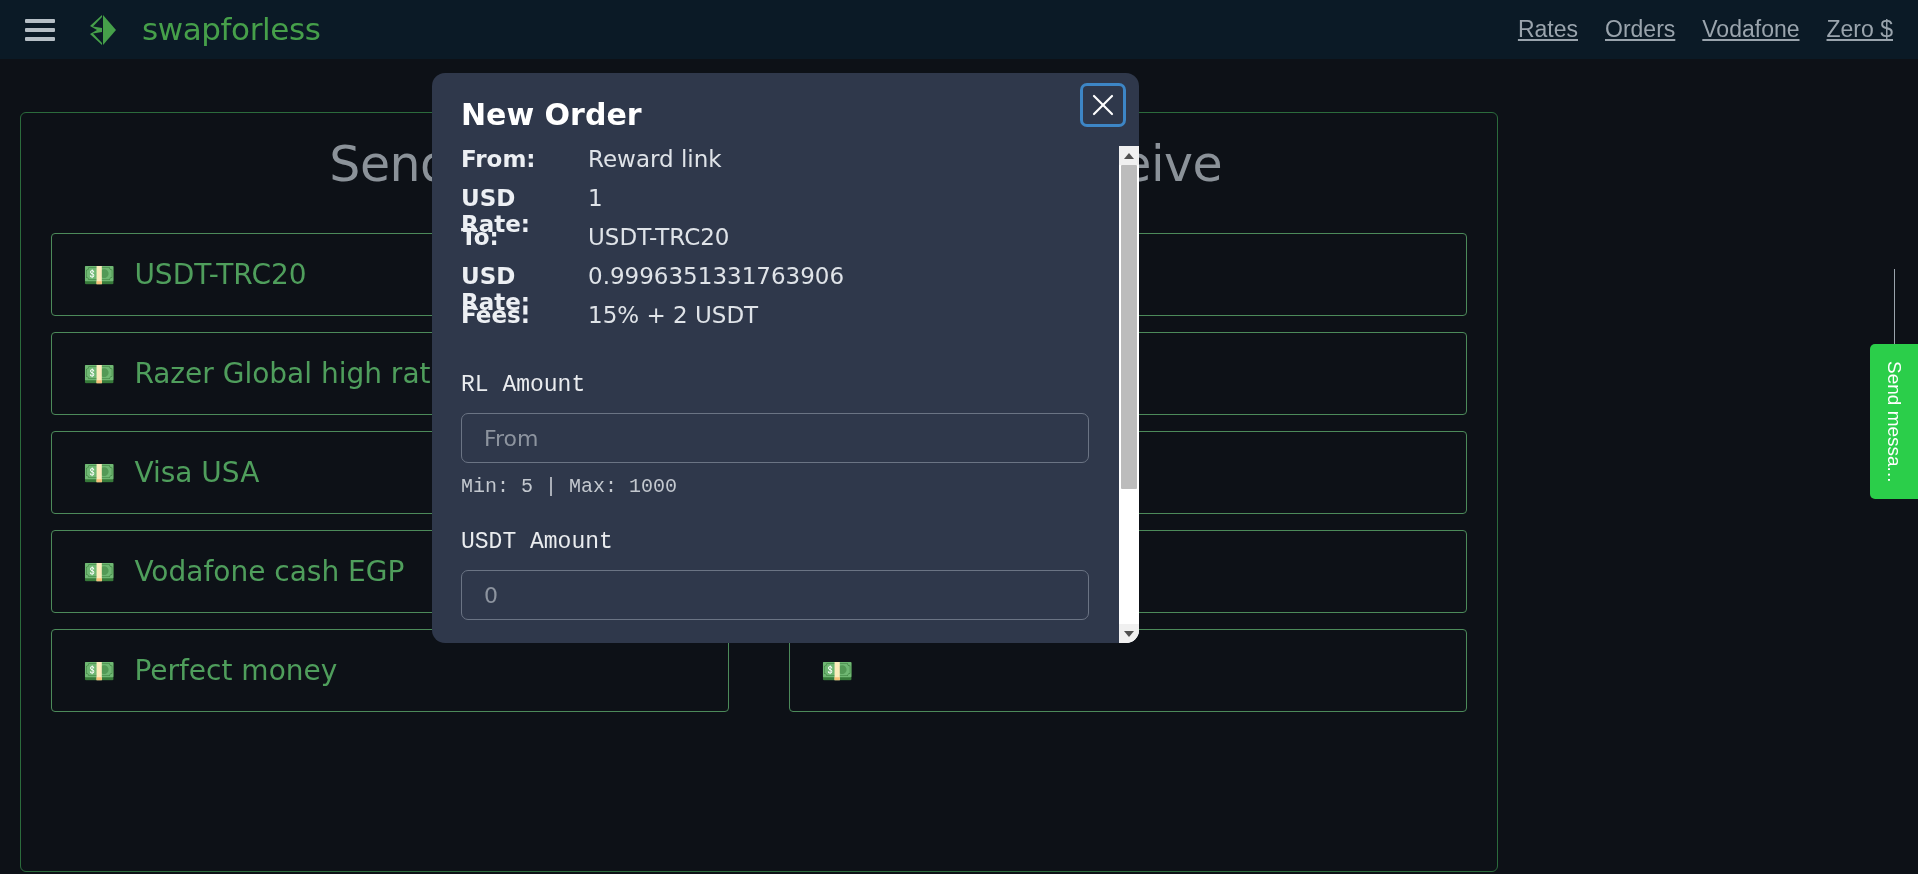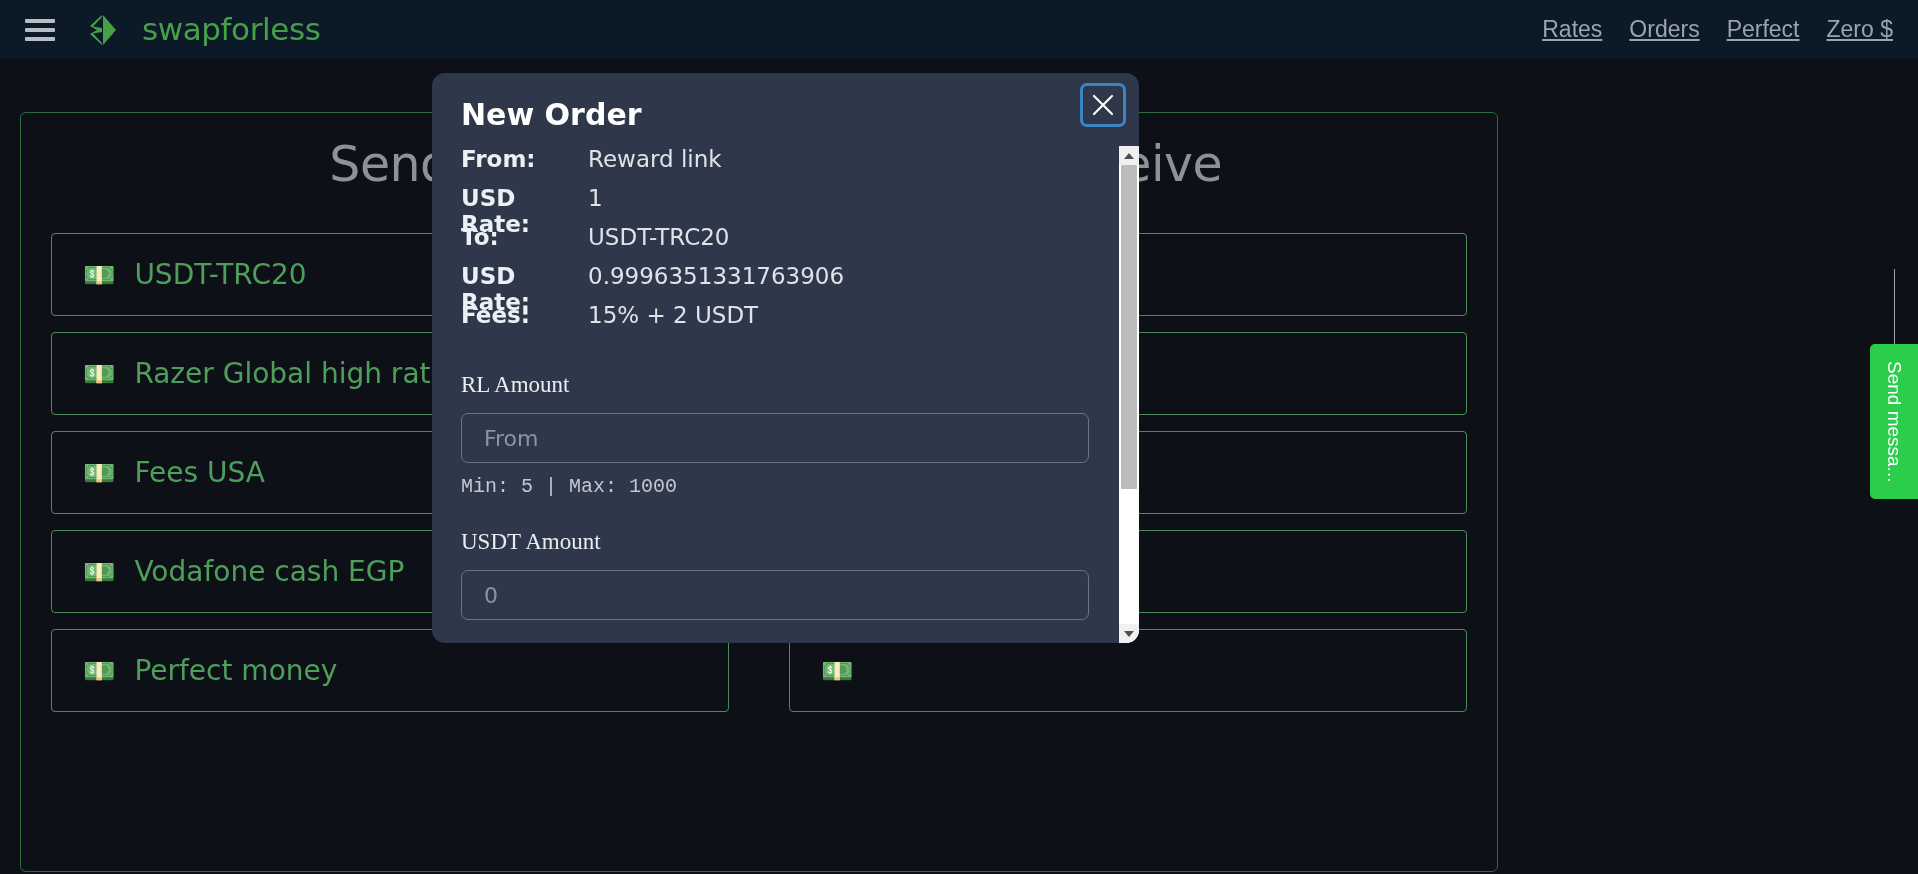--- a/index.html
+++ b/index.html
@@ -241,21 +241,21 @@
     font-weight: 400;
     color: #dfe3e8;
     font-family: "DejaVu Sans", sans-serif;
     white-space: nowrap;
   }
 
   .field-group { margin-top: 31px; }
   .field-label {
     font-size: 23px;
     color: #eaecef;
-    font-family: Liberation Serif, serif;
+    font-family: Liberation Mono, monospace;
     margin-bottom: 15px;
     margin-top: 17px;
   }
   .text-input {
     width: 628px;
     height: 50px;
     background: transparent;
     border: 1px solid #6b7484;
     border-radius: 7px;
     color: #e6e9ed;
@@ -340,21 +340,21 @@
       <polygon points="14,1 14,31 2,20 9,16 2,12" fill="#46a04a"></polygon>
       <polygon points="14,3 14,14 5,12.5" fill="#0b1a26"></polygon>
       <polygon points="14,18 14,29 5,19.5" fill="#0b1a26"></polygon>
     </svg>
     <span class="brand-text">swapforless</span>
   </div>
 
   <div class="nav-links">
     <span class="nav-link">Rates</span>
     <span class="nav-link">Orders</span>
-    <span class="nav-link">Perfect</span>
+    <span class="nav-link">Vodafone</span>
     <span class="nav-link">Zero $</span>
   </div>
 </div>
 
 <div class="page">
 
   <div class="exchange-panel">
     <div class="columns">
 
       <div class="col">
@@ -363,21 +363,21 @@
           <div class="method-card">
             <span class="method-icon">💵</span>
             <span class="method-label">USDT-TRC20</span>
           </div>
           <div class="method-card">
             <span class="method-icon">💵</span>
             <span class="method-label">Razer Global high rate</span>
           </div>
           <div class="method-card">
             <span class="method-icon">💵</span>
-            <span class="method-label">Fees USA</span>
+            <span class="method-label">Visa USA</span>
           </div>
           <div class="method-card">
             <span class="method-icon">💵</span>
             <span class="method-label">Vodafone cash EGP</span>
           </div>
           <div class="method-card">
             <span class="method-icon">💵</span>
             <span class="method-label">Perfect money</span>
           </div>
         </div>

